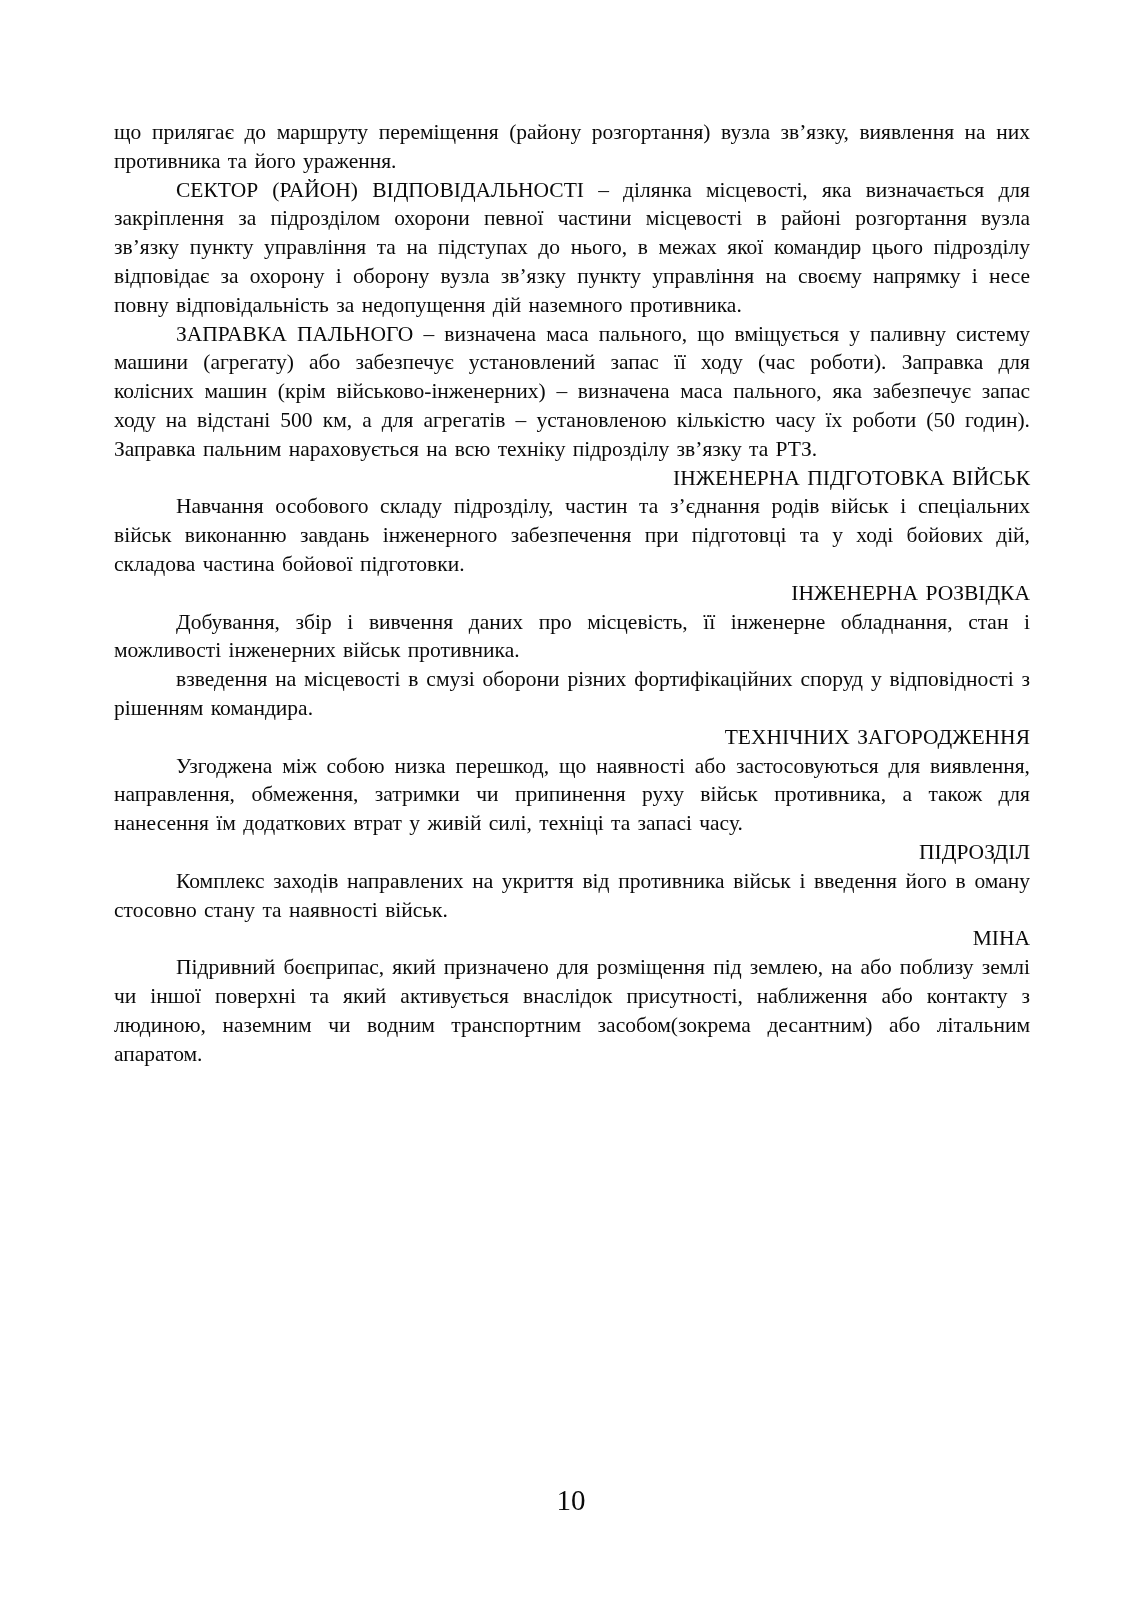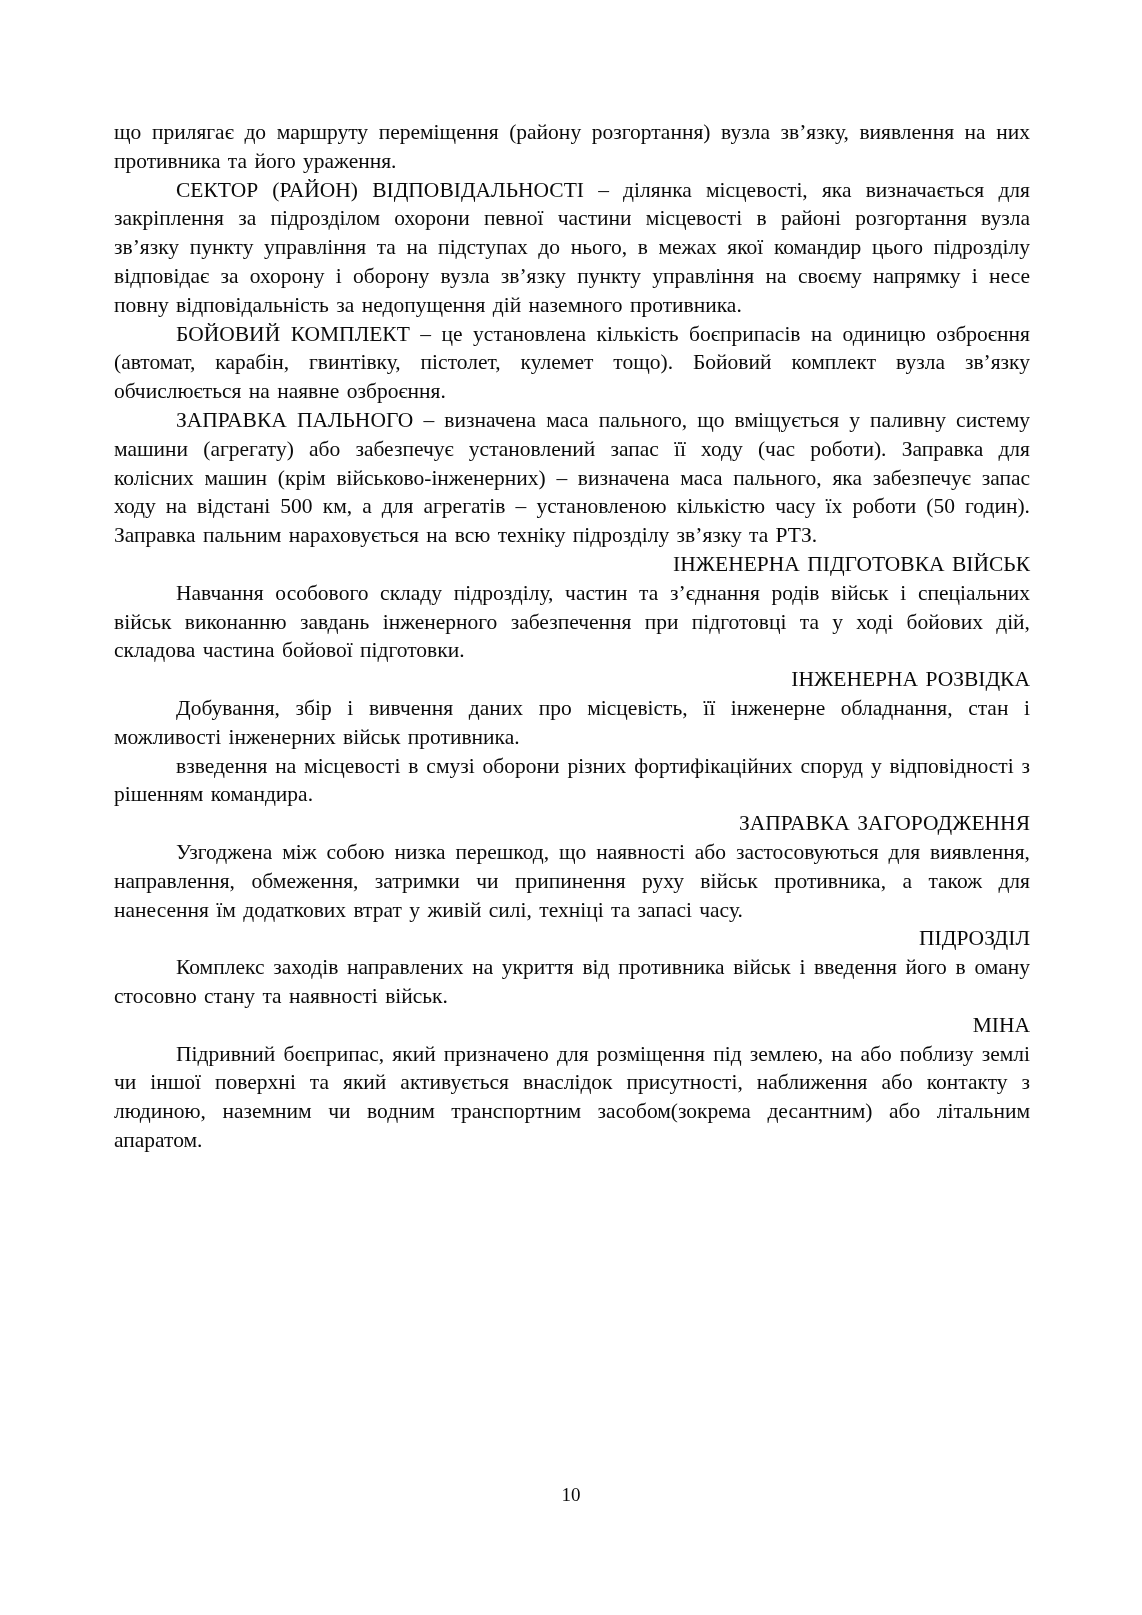--- a/index.html
+++ b/index.html
@@ -39,39 +39,38 @@
   }
   .para.heading-line {
     text-align: right;
   }
   .page-number {
     position: absolute;
     top: 1484px;
     left: 0;
     width: 100%;
     text-align: center;
-    font-size: 19px;
+    font-size: 29px;
     color: #0a0a0a;
   }
 </style>
 </head>
 <body>
 
 <div class="page">
   <div class="content">
     <p class="para no-indent">що прилягає до маршруту переміщення (району розгортання) вузла зв’язку, виявлення на них противника та його ураження.</p>
     <p class="para indent">СЕКТОР (РАЙОН) ВІДПОВІДАЛЬНОСТІ – ділянка місцевості, яка визначається для закріплення за підрозділом охорони певної частини місцевості в районі розгортання вузла зв’язку пункту управління та на підступах до нього, в межах якої командир цього підрозділу відповідає за охорону і оборону вузла зв’язку пункту управління на своєму напрямку і несе повну відповідальність за недопущення дій наземного противника.</p>
-    <p class="para indent">БОЙОВИЙ КОМПЛЕКТ – це установлена кількість боєприпасів на одиницю озброєння (автомат, карабін, гвинтівку, пістолет, кулемет тощо). Бойовий комплект вузла зв’язку обчислюється на наявне озброєння.</p>
     <p class="para indent">ЗАПРАВКА ПАЛЬНОГО – визначена маса пального, що вміщується у паливну систему машини (агрегату) або забезпечує установлений запас її ходу (час роботи). Заправка для колісних машин (крім військово-інженерних) – визначена маса пального, яка забезпечує запас ходу на відстані 500 км, а для агрегатів – установленою кількістю часу їх роботи (50 годин). Заправка пальним нараховується на всю техніку підрозділу зв’язку та РТЗ.</p>
     <p class="para indent heading-line">ІНЖЕНЕРНА ПІДГОТОВКА ВІЙСЬК</p>
     <p class="para indent">Навчання особового складу підрозділу, частин та з’єднання родів військ і спеціальних військ виконанню завдань інженерного забезпечення при підготовці та у ході бойових дій, складова частина бойової підготовки.</p>
     <p class="para indent heading-line">ІНЖЕНЕРНА РОЗВІДКА</p>
     <p class="para indent">Добування, збір і вивчення даних про місцевість, її інженерне обладнання, стан і можливості інженерних військ противника.</p>
     <p class="para indent">взведення на місцевості в смузі оборони різних фортифікаційних споруд у відповідності з рішенням командира.</p>
-    <p class="para indent heading-line">ЗАПРАВКА ЗАГОРОДЖЕННЯ</p>
+    <p class="para indent heading-line">ТЕХНІЧНИХ ЗАГОРОДЖЕННЯ</p>
     <p class="para indent">Узгоджена між собою низка перешкод, що наявності або застосовуються для виявлення, направлення, обмеження, затримки чи припинення руху військ противника, а також для нанесення їм додаткових втрат у живій силі, техніці та запасі часу.</p>
     <p class="para indent heading-line">ПІДРОЗДІЛ</p>
     <p class="para indent">Комплекс заходів направлених на укриття від противника військ і введення його в оману стосовно стану та наявності військ.</p>
     <p class="para indent heading-line">МІНА</p>
     <p class="para indent">Підривний боєприпас, який призначено для розміщення під землею, на або поблизу землі чи іншої поверхні та який активується внаслідок присутності, наближення або контакту з людиною, наземним чи водним транспортним засобом(зокрема десантним) або літальним апаратом.</p>
   </div>
   <div class="page-number">10</div>
 </div>
 
 </body></html>

